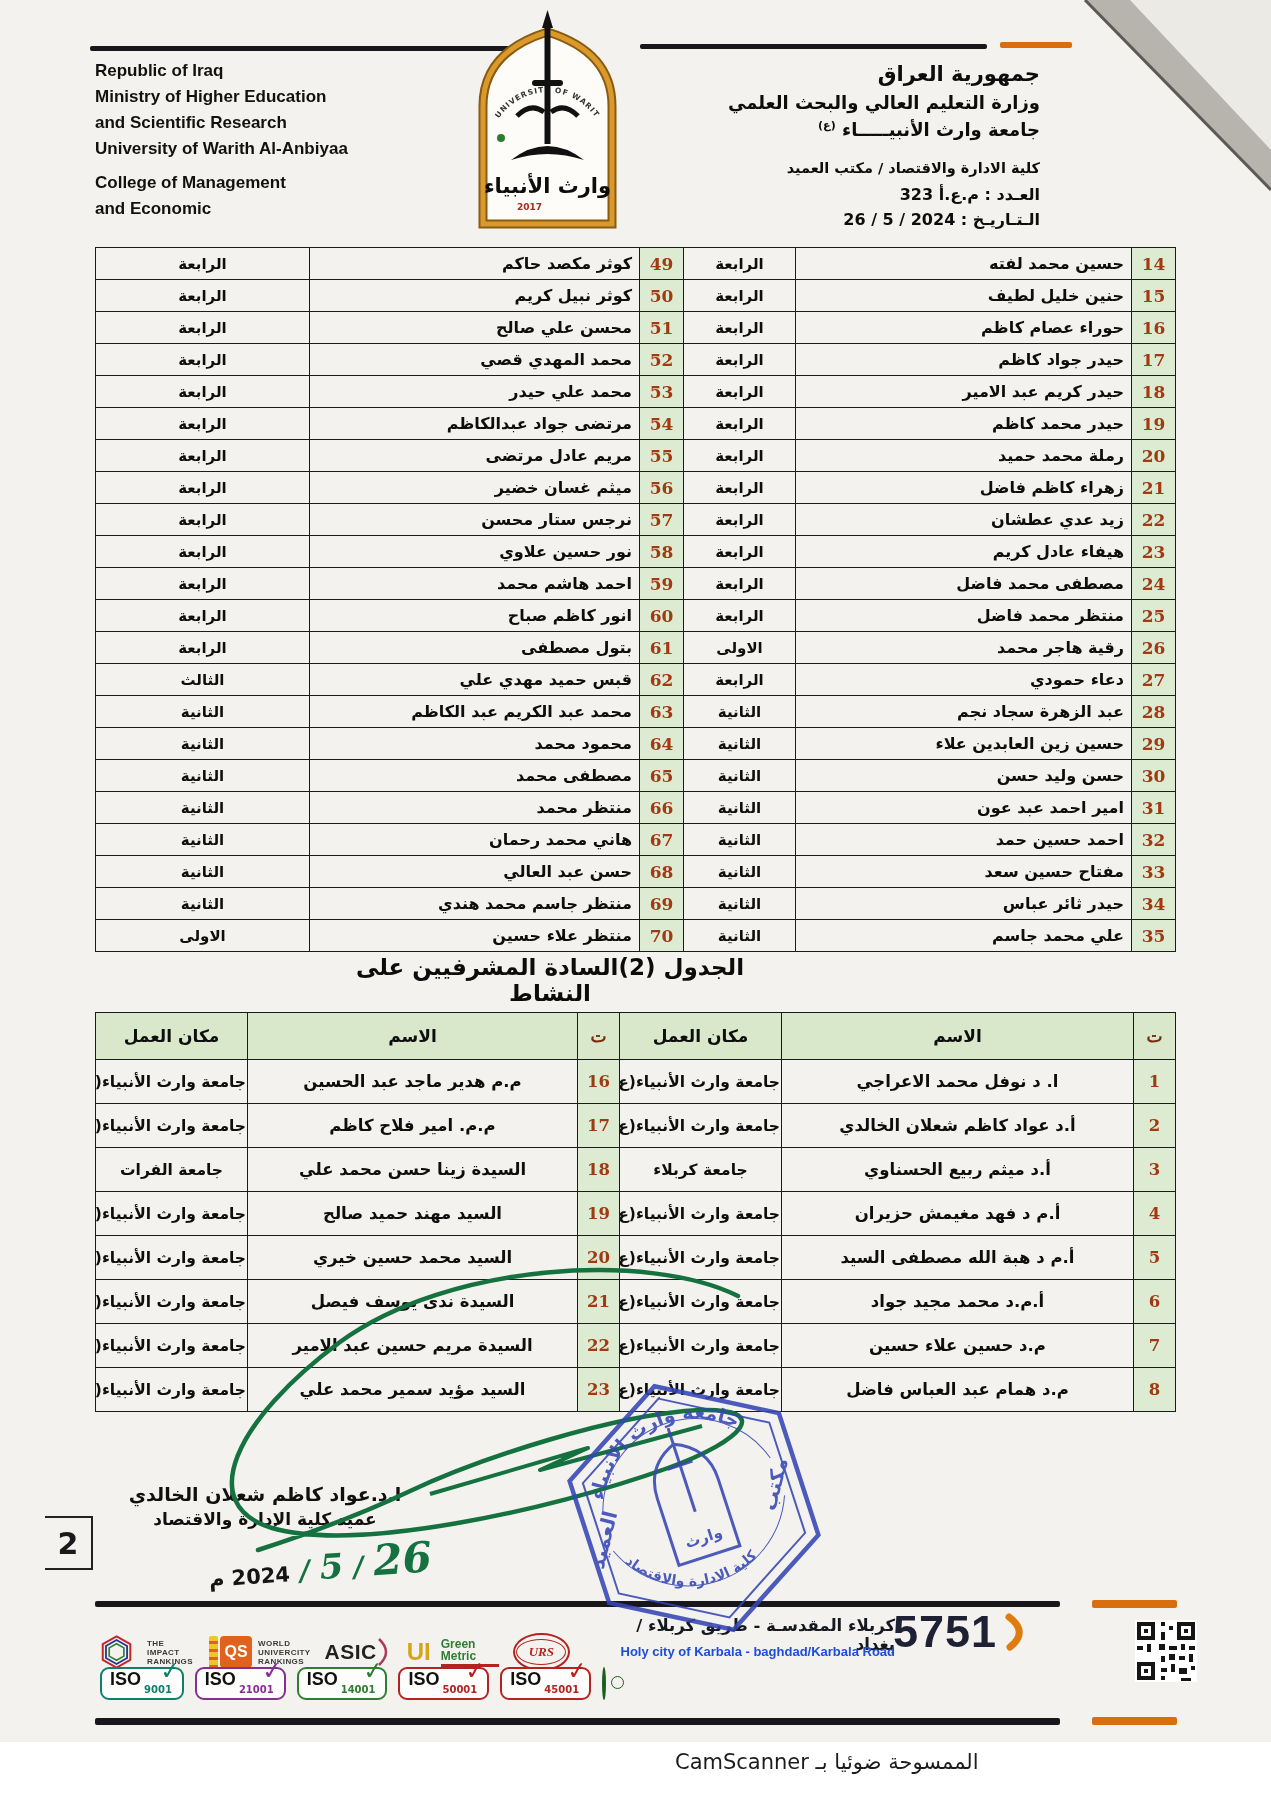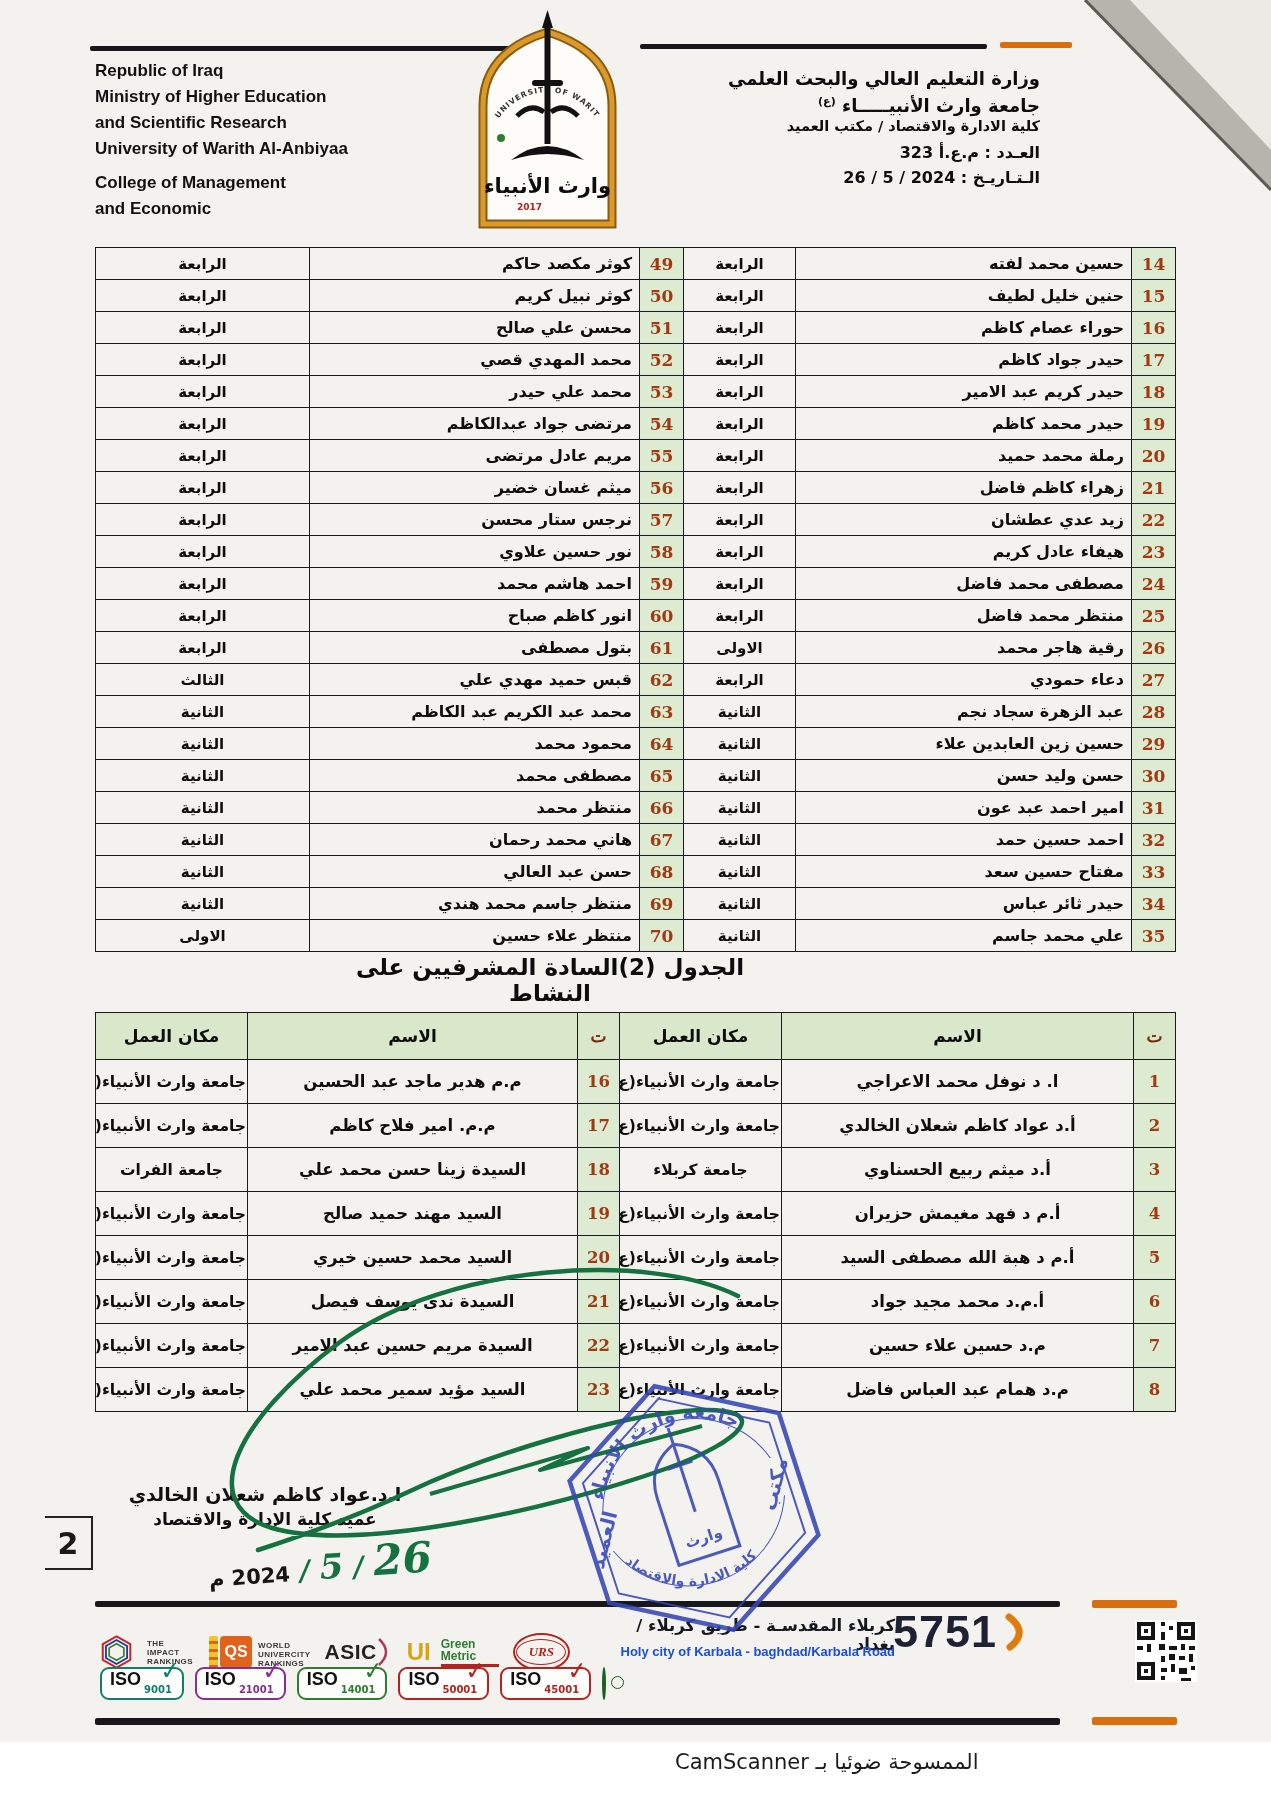--- a/index.html
+++ b/index.html
@@ -12,21 +12,21 @@
   .rule{position:absolute;background:#17171c;height:5px;border-radius:2px;}
   .rule-orange{position:absolute;background:#d96e0e;height:6px;border-radius:2px;}
   #hdr-en{left:95px;top:58px;width:330px;color:#111;}
   #hdr-en div{font-weight:bold;font-size:17px;line-height:26px;font-family:"Liberation Sans",sans-serif;}
   #hdr-en .gap{height:8px;}
   #hdr-ar{right:231px;top:62px;width:420px;direction:rtl;text-align:right;color:#0d0d0d;}
   #hdr-ar .l1{font-weight:bold;font-size:21px;}
   #hdr-ar .l2{font-weight:bold;font-size:18px;margin-top:6px;}
   #hdr-ar .l3{font-weight:bold;font-size:18px;margin-top:6px;}
   #hdr-ar .l3 .sup{font-size:11px;vertical-align:super;}
-  #hdr-ar .l4{font-weight:bold;font-size:14.5px;margin-top:2px;}
+  #hdr-ar .l4{font-weight:bold;font-size:14.5px;margin-top:20px;}
   #hdr-ar .l5{font-weight:bold;font-size:16px;margin-top:9px;}
   #hdr-ar .l6{font-weight:bold;font-size:16px;margin-top:6px;}
 
   
   table{border-collapse:collapse;table-layout:fixed;background:transparent;}
   #table1{left:95px;top:247px;width:1080px;}
   #table1 td{border:1.6px solid #1b1b1b;height:29px;font-weight:bold;color:#0e0e0e;overflow:hidden;white-space:nowrap;}
   #table2{left:95px;top:1012px;width:1080px;}
   #table2 td,#table2 th{border:1.7px solid #1b1b1b;font-weight:bold;color:#0e0e0e;overflow:hidden;white-space:nowrap;}
   #table2 th{height:44px;background:#d9e8ca;font-size:17px;}
@@ -131,20 +131,21 @@
     <rect x="79.5" y="18" width="6" height="118" fill="#111"></rect>
     <rect x="67" y="72" width="31" height="6" rx="3" fill="#111"></rect>
     <path d="M 52 108 Q 66 94 79 104 M 113 108 Q 99 94 86 104" stroke="#111" stroke-width="5" fill="none"></path>
     <path d="M 46 152 Q 82.5 124 119 152 Q 82.5 140 46 152 Z" fill="#111"></path>
     <circle cx="36" cy="130" r="4" fill="#2e7d32"></circle>
     <text x="82.5" y="185" font-size="21" font-weight="bold" fill="#0d0d0d" text-anchor="middle">وارث الأنبياء</text>
     <text x="52" y="202" font-size="9" font-weight="bold" fill="#b3231f">2017</text>
   </svg>
 
   <div class="abs" id="hdr-ar">
+    <div class="l1">جمهورية العراق</div>
     <div class="l2">وزارة التعليم العالي والبحث العلمي</div>
     <div class="l3">
       <span>جامعة وارث الأنبيـــــاء</span>
       <span class="sup">(ع)</span>
     </div>
     <div class="l4">كلية الادارة والاقتصاد / مكتب العميد</div>
     <div class="l5">العـدد : م.ع.أ 323</div>
     <div class="l6">الـتـاريـخ : 2024 / 5 / 26</div>
   </div>
 
@@ -505,21 +506,21 @@
   <div class="abs" id="logos-row">
     <svg width="36" height="38" viewBox="0 0 36 38">
       <polygon points="18,2 33,10.5 33,27.5 18,36 3,27.5 3,10.5" fill="none" stroke="#c62828" stroke-width="2.2"></polygon>
       <polygon points="18,6 29.5,12.5 29.5,25.5 18,32 6.5,25.5 6.5,12.5" fill="none" stroke="#283593" stroke-width="2"></polygon>
       <polygon points="18,10 26,14.5 26,23.5 18,28 10,23.5 10,14.5" fill="none" stroke="#2e7d32" stroke-width="1.8"></polygon>
     </svg>
     <div class="lg-txt">
       <div>THE IMPACT</div>
       <div>RANKINGS</div>
     </div>
-    <div style="display:flex;gap:2px;align-items:flex-end;">
+    <div style="display:flex;gap:2px;align-items:center;">
       <div class="qs-strip"></div>
       <div class="qs-box">QS</div>
       <div class="lg-txt" style="margin-left:4px;">
         <div>WORLD</div>
         <div>UNIVERCITY</div>
         <div>RANKINGS</div>
       </div>
     </div>
     <div class="asic-wrap">
       <span class="asic-txt">ASIC</span>

